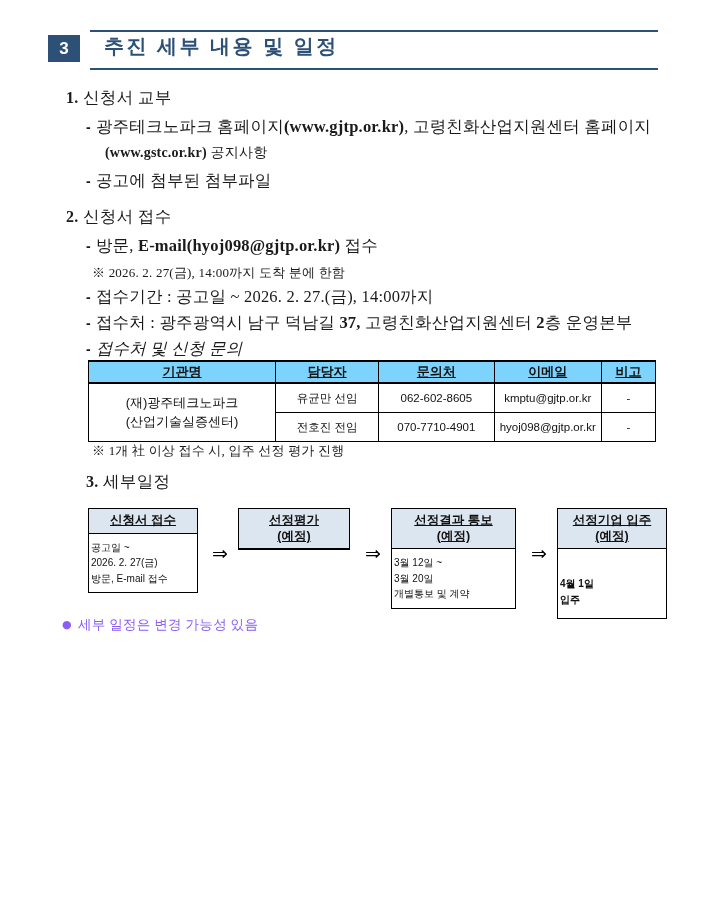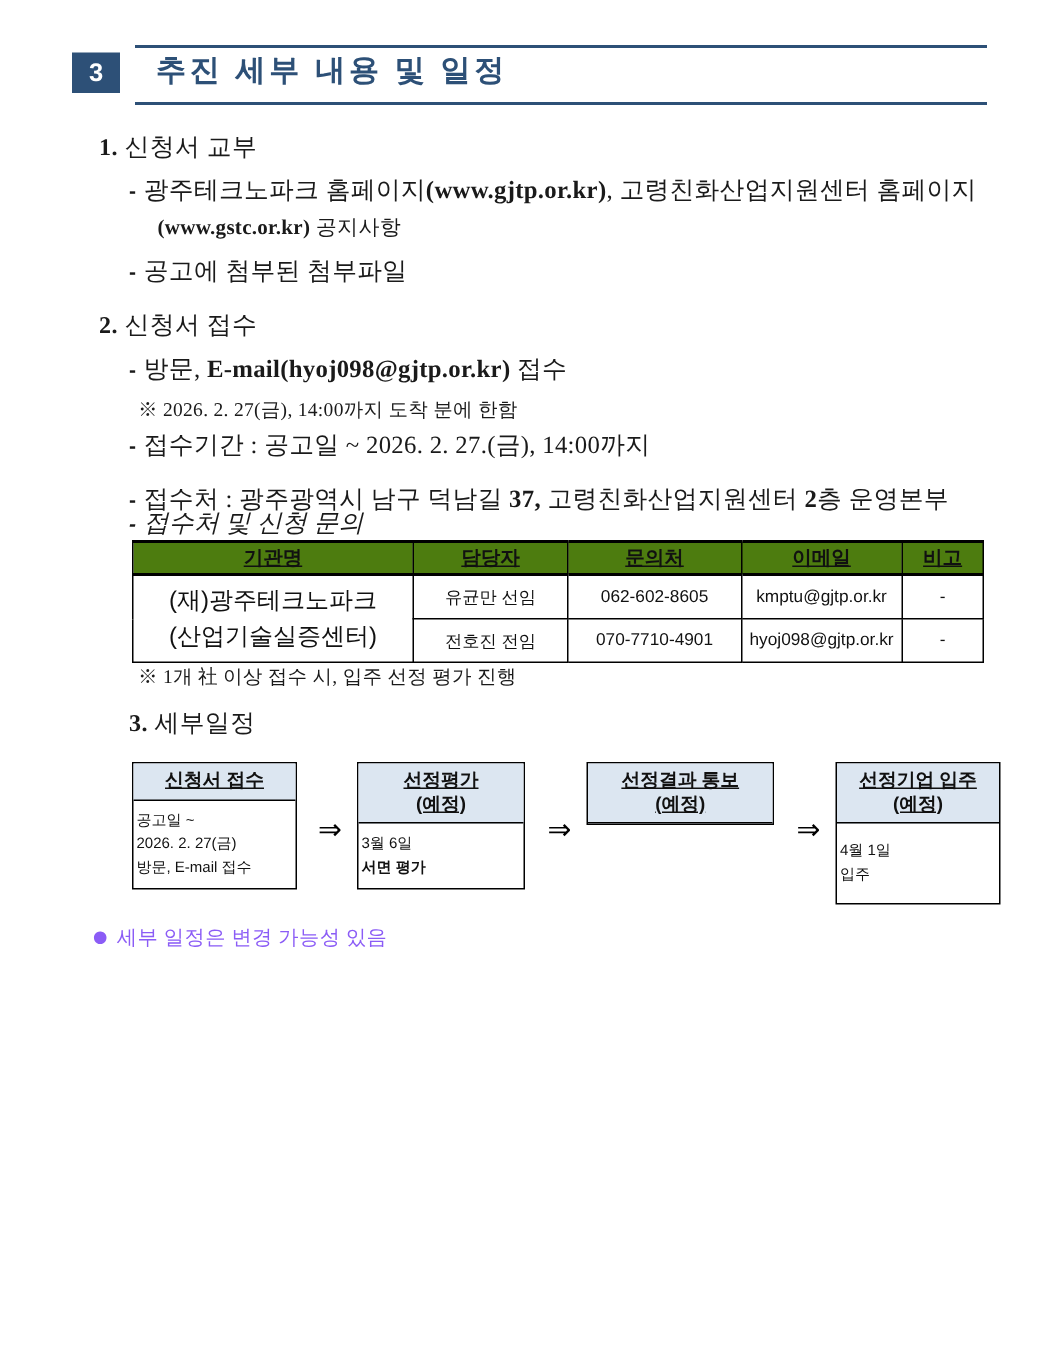--- a/index.html
+++ b/index.html
@@ -127,37 +127,37 @@
     font-size: 11.5px;
     color: #111;
   }
   .ctable th, .ctable td {
     border: 1px solid #000000;
     text-align: center;
     vertical-align: middle;
     padding: 0;
   }
   .ctable thead th {
-    background: #4d7c0f;
+    background: #7dd3fc;
     font-weight: bold;
     font-size: 13px;
     height: 20px;
     border-top: 2px solid #000;
     border-bottom: 2px solid #000;
     text-decoration: underline;
     text-underline-offset: 1px;
   }
   .ctable tbody td { height: 28px; }
   .ctable tbody tr:last-child td { border-bottom: 1.6px solid #000; }
   .col-org  { width: 182px; }
   .col-name { width: 100px; }
   .col-tel  { width: 112px; }
   .col-mail { width: 104px; }
   .col-note { width:  52px; }
-  .org-cell { line-height: 1.45; font-size: 16px; }
+  .org-cell { line-height: 1.45; font-size: 13px; }
 
   
   .flow {
     position: absolute;
     left: 88px;
     top: 508px;
     width: 578px;
     height: 98px;
   }
   .fbox {
@@ -254,21 +254,21 @@
     <div class="dashline" style="left:86px; top:238px;">
       <span class="dash">-</span><span>방문, </span><span class="b">E-mail(hyoj098@gjtp.or.kr)</span><span> 접수</span>
     </div>
 
     <div class="notesmall" style="left:92px; top:266px;">※   2026. 2. 27(금), 14:00까지 도착 분에 한함</div>
 
     <div class="dashline" style="left:86px; top:289px;">
       <span class="dash">-</span><span>접수기간 : 공고일 ~  2026. 2. 27.(금), 14:00까지</span>
     </div>
 
-    <div class="dashline" style="left:86px; top:325px;">
+    <div class="dashline" style="left:86px; top:315px;">
       <span class="dash">-</span><span>접수처 : 광주광역시 남구 덕남길 </span><span class="b">37,</span><span> 고령친화산업지원센터 </span><span class="b">2</span><span>층 운영본부</span>
     </div>
 
     <div class="dashline" style="left:86px; top:341px;font-style:italic;">
       <span class="dash">-</span><span>접수처 및 신청 문의</span>
     </div>
 
     <table class="ctable">
       <thead>
         <tr>
@@ -319,43 +319,44 @@
         </div>
       </div>
 
       <div class="farrow" style="left:124px;">⇒</div>
 
       <div class="fbox" style="left:150px; width:112px;">
         <div class="fhead">
           <span>선정평가</span>
           <span class="sub">(예정)</span>
         </div>
-        <div class="fbody">
-          <div>3월 6일</div>
-          <div class="strong">서면 평가</div>
-        </div>
       </div>
 
       <div class="farrow" style="left:277px;">⇒</div>
 
       <div class="fbox" style="left:303px; width:125px;">
         <div class="fhead">
           <span>선정결과 통보</span>
           <span class="sub">(예정)</span>
         </div>
+        <div class="fbody">
+          <div>3월 12일 ~</div>
+          <div>3월 20일</div>
+          <div>개별통보 및 계약</div>
+        </div>
       </div>
 
       <div class="farrow" style="left:443px;">⇒</div>
 
       <div class="fbox" style="left:469px; width:110px;">
         <div class="fhead">
           <span>선정기업 입주</span>
           <span class="sub">(예정)</span>
         </div>
-        <div class="fbody" style="padding-top:11px; padding-bottom:11px;">
+        <div class="fbody" style="padding-top:27px; padding-bottom:11px;font-weight:bold;">
           <div>4월 1일</div>
           <div>입주</div>
         </div>
       </div>
 
     </div>
 
     <div class="bottomnote">
       <span class="bullet">●</span><span>세부 일정은 변경 가능성 있음</span>
     </div>

